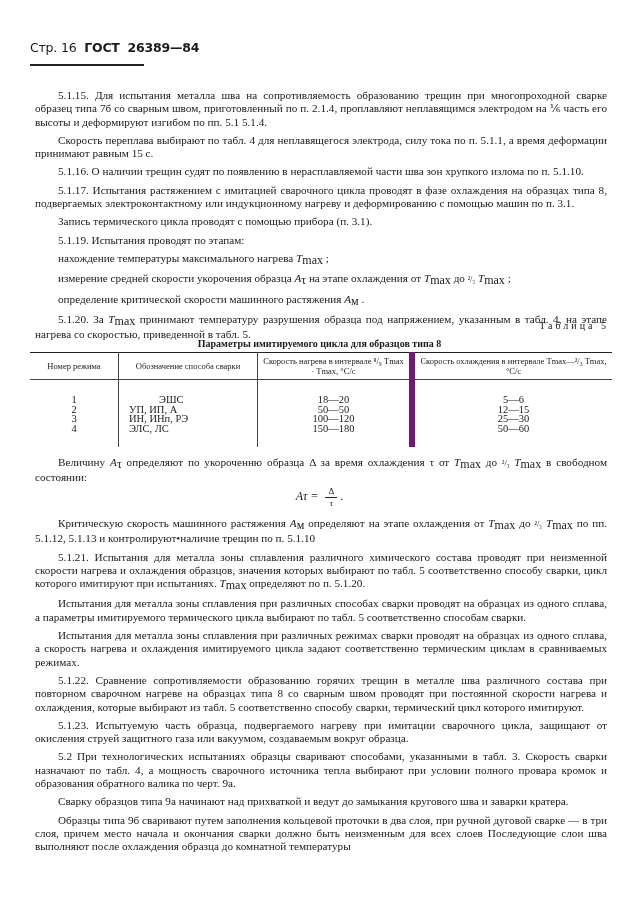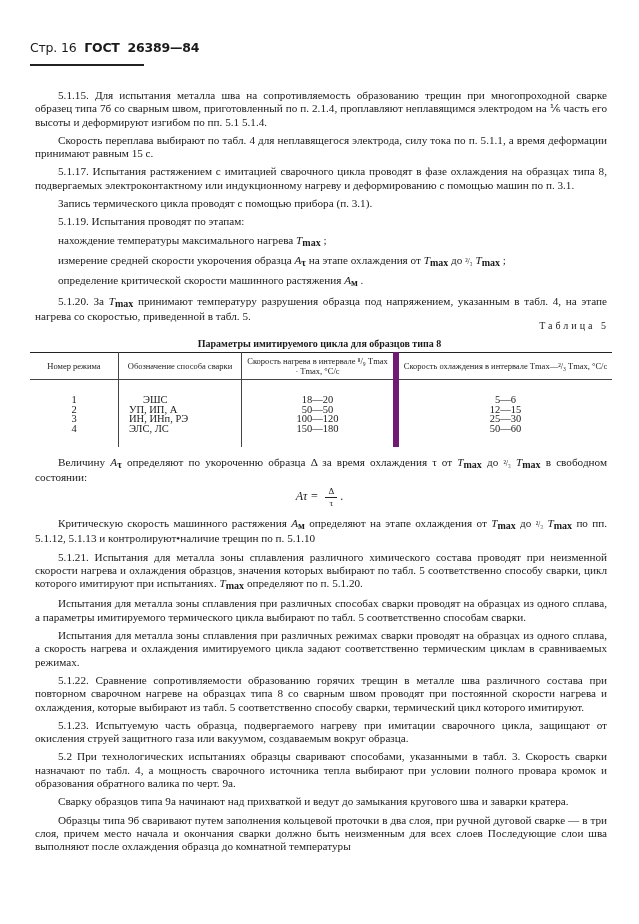--- a/index.html
+++ b/index.html
@@ -6,21 +6,21 @@
   body { width: 639px; height: 924px; position: relative; overflow: hidden;
          font-family: "Liberation Serif", "DejaVu Serif", serif; color: #1a1a1a; }
   .header { position: absolute; left: 30px; top: 40px; font-family: "DejaVu Sans", "Liberation Sans", sans-serif; font-size: 12.5px; letter-spacing: -0.2px; }
   .header .gost { font-weight: bold; margin-left: 4px; }
   .header .num { font-weight: bold; margin-left: 4px; }
   .header-rule { position: absolute; left: 30px; top: 64px; width: 114px; height: 1.5px; background: #222; }
   .text { position: absolute; left: 30px; width: 582px; font-size: 11.2px; line-height: 13.3px; text-align: justify; }
   .text p { margin: 5px; text-indent: 23px; }
   .text p.ind2 { text-indent: 0; padding-left: 23px; }
   i.sym { font-style: italic; }
-  sub { font-size: 10px; vertical-align: -2px; font-weight: bold; }
+  sub { font-size: 12px; vertical-align: -2px; font-weight: normal; }
   .frac { font-size: 8px; }
   .tbl-label { position: absolute; right: 30px; top: 320px; font-size: 10px; letter-spacing: 3px; }
   .tbl-title { position: absolute; left: 0; width: 639px; top: 338px; text-align: center; font-size: 10px; font-weight: bold; }
   table.params { position: absolute; left: 30px; top: 352px; width: 582px; border-collapse: collapse; font-size: 8.5px; }
   table.params th { font-weight: normal; height: 26px; border-top: 1.5px solid #222; border-bottom: 1px solid #444; padding: 0 4px; text-align: center; line-height: 10px; }
   table.params td { font-size: 10.5px; line-height: 9.5px; padding: 0; vertical-align: top; }
   table.params tr.first td { padding-top: 15px; }
   table.params tr.last td { padding-bottom: 14px; }
   table.params .c1 { width: 80px; text-align: center; border-right: 1px solid #444; }
   table.params .c2 { width: 98px; text-align: left; padding-left: 10px; border-right: 1px solid #444; }
@@ -37,20 +37,21 @@
 <div class="header">
   <span>Стр. 16</span>
   <span class="gost">ГОСТ</span>
   <span class="num">26389—84</span>
 </div>
 <div class="header-rule"></div>
 
 <div class="text" style="top:84px;">
   <p>5.1.15. Для испытания металла шва на сопротивляемость образованию трещин при многопроходной сварке образец типа 7б со сварным швом, приготовленный по п. 2.1.4, проплавляют неплавящимся электродом на ⅙ часть его высоты и деформируют изгибом по пп. 5.1 5.1.4.</p>
   <p>Скорость переплава выбирают по табл. 4 для неплавящегося электрода, силу тока по п. 5.1.1, а время деформации принимают равным 15 с.</p>
+  <p>5.1.16. О наличии трещин судят по появлению в нерасплавляемой части шва зон хрупкого излома по п. 5.1.10.</p>
   <p>5.1.17. Испытания растяжением с имитацией сварочного цикла проводят в фазе охлаждения на образцах типа 8, подвергаемых электроконтактному или индукционному нагреву и деформированию с помощью машин по п. 3.1.</p>
   <p>Запись термического цикла проводят с помощью прибора (п. 3.1).</p>
   <p>5.1.19. Испытания проводят по этапам:</p>
   <p class="ind2">
     <span>нахождение температуры максимального нагрева</span>
     <i class="sym">T</i><sub>max</sub> ;
   </p>
   <p class="ind2">
     <span>измерение средней скорости укорочения образца</span>
     <i class="sym">A</i><sub>τ</sub>
@@ -79,21 +80,21 @@
     <tr>
       <th class="c1">Номер режима</th>
       <th class="c2" style="text-align:center;padding-left:4px;">Обозначение способа сварки</th>
       <th class="c3">Скорость нагрева в интервале ⁸/₉ Tmax · Tmax, °С/с</th>
       <th class="c4">Скорость охлаждения в интервале Tmax—²/₃ Tmax, °С/с</th>
     </tr>
   </thead>
   <tbody>
     <tr class="first">
       <td class="c1">1</td>
-      <td class="c2" style="padding-left:24px">ЭШС</td>
+      <td class="c2" style="padding-left:40px">ЭШС</td>
       <td class="c3">18—20</td>
       <td class="c4">5—6</td>
     </tr>
     <tr>
       <td class="c1">2</td>
       <td class="c2">УП, ИП, А</td>
       <td class="c3">50—50</td>
       <td class="c4">12—15</td>
     </tr>
     <tr>

